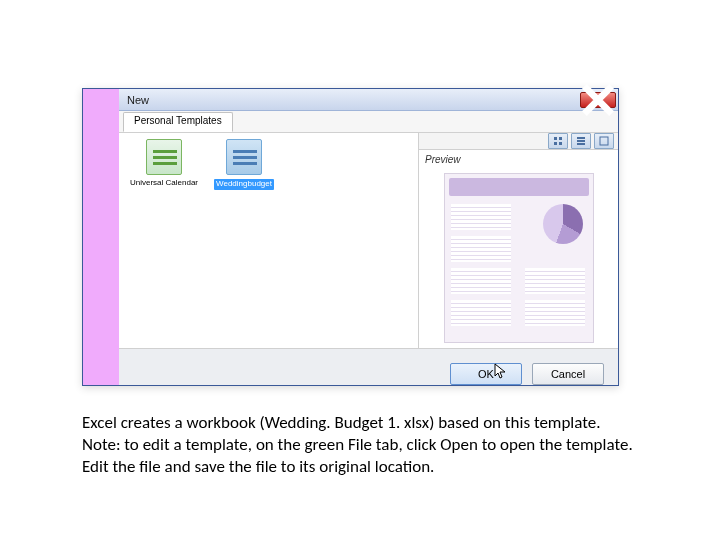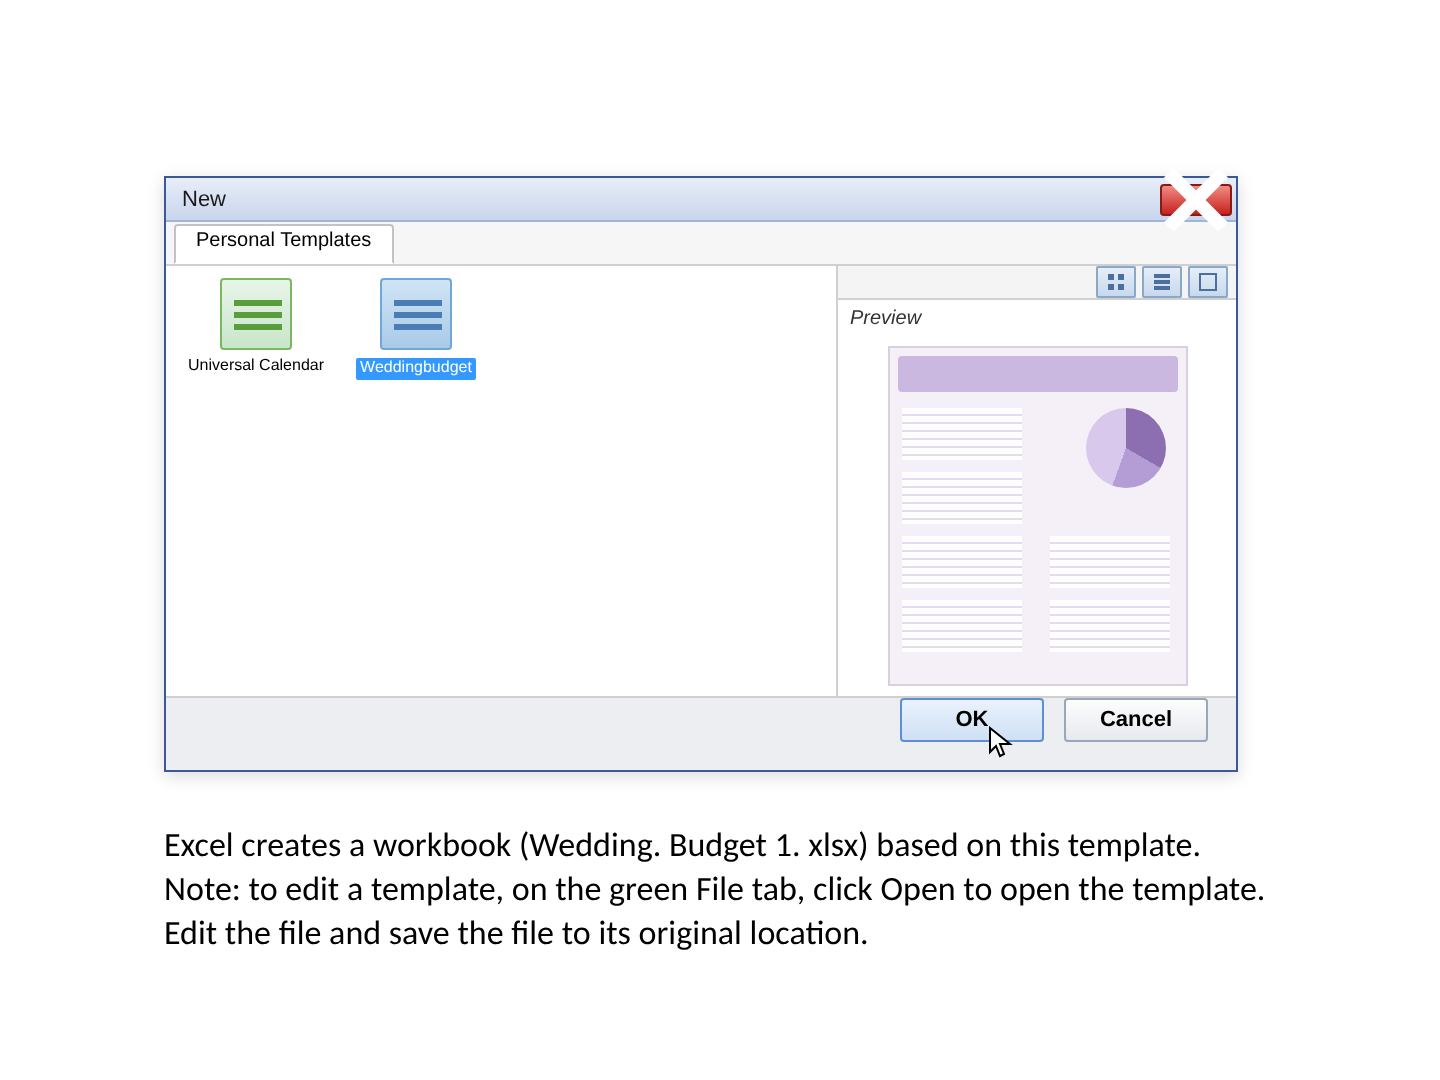--- a/index.html
+++ b/index.html
@@ -11,22 +11,23 @@
     font-size: 12px;
     position: relative;
   }
   .dialog {
     position: absolute;
     left: 82px;
     top: 88px;
     width: 537px;
     height: 298px;
     border: 1px solid #3b5998;
-    background: #86efac;
+    background: #f0abfc;
     box-shadow: 0 2px 8px rgba(0,0,0,0.15);
+    padding-left: 36px;
   }
   .titlebar {
     height: 22px;
     background: linear-gradient(#e8eef9, #c8d5ec);
     border-bottom: 1px solid #9fb4d8;
     display: flex;
     align-items: center;
     padding: 0 2px 0 8px;
     position: relative;
   }
@@ -192,26 +193,25 @@
   .wedding-thumb .tbl.t1 { top: 30px; }
   .wedding-thumb .tbl.t2 { top: 62px; }
   .wedding-thumb .tbl.t3 { top: 94px; left: 6px; width: 60px; }
   .wedding-thumb .tbl.t4 { top: 94px; left: 80px; width: 60px; }
   .wedding-thumb .tbl.t5 { top: 126px; left: 6px; width: 60px; }
   .wedding-thumb .tbl.t6 { top: 126px; left: 80px; width: 60px; }
   .button-row {
     height: 36px;
     background: #eceef2;
     display: flex;
-    align-items: flex-start;
+    align-items: flex-end;
     justify-content: flex-end;
     gap: 10px;
     padding: 0 14px;
     position: relative;
-    font-weight: bold;
   }
   .dlg-btn {
     min-width: 72px;
     height: 22px;
     border: 1px solid #9aa7b8;
     background: linear-gradient(#fdfdfd,#e6e9ee);
     border-radius: 2px;
     font-size: 11px;
     display: flex;
     align-items: center;

